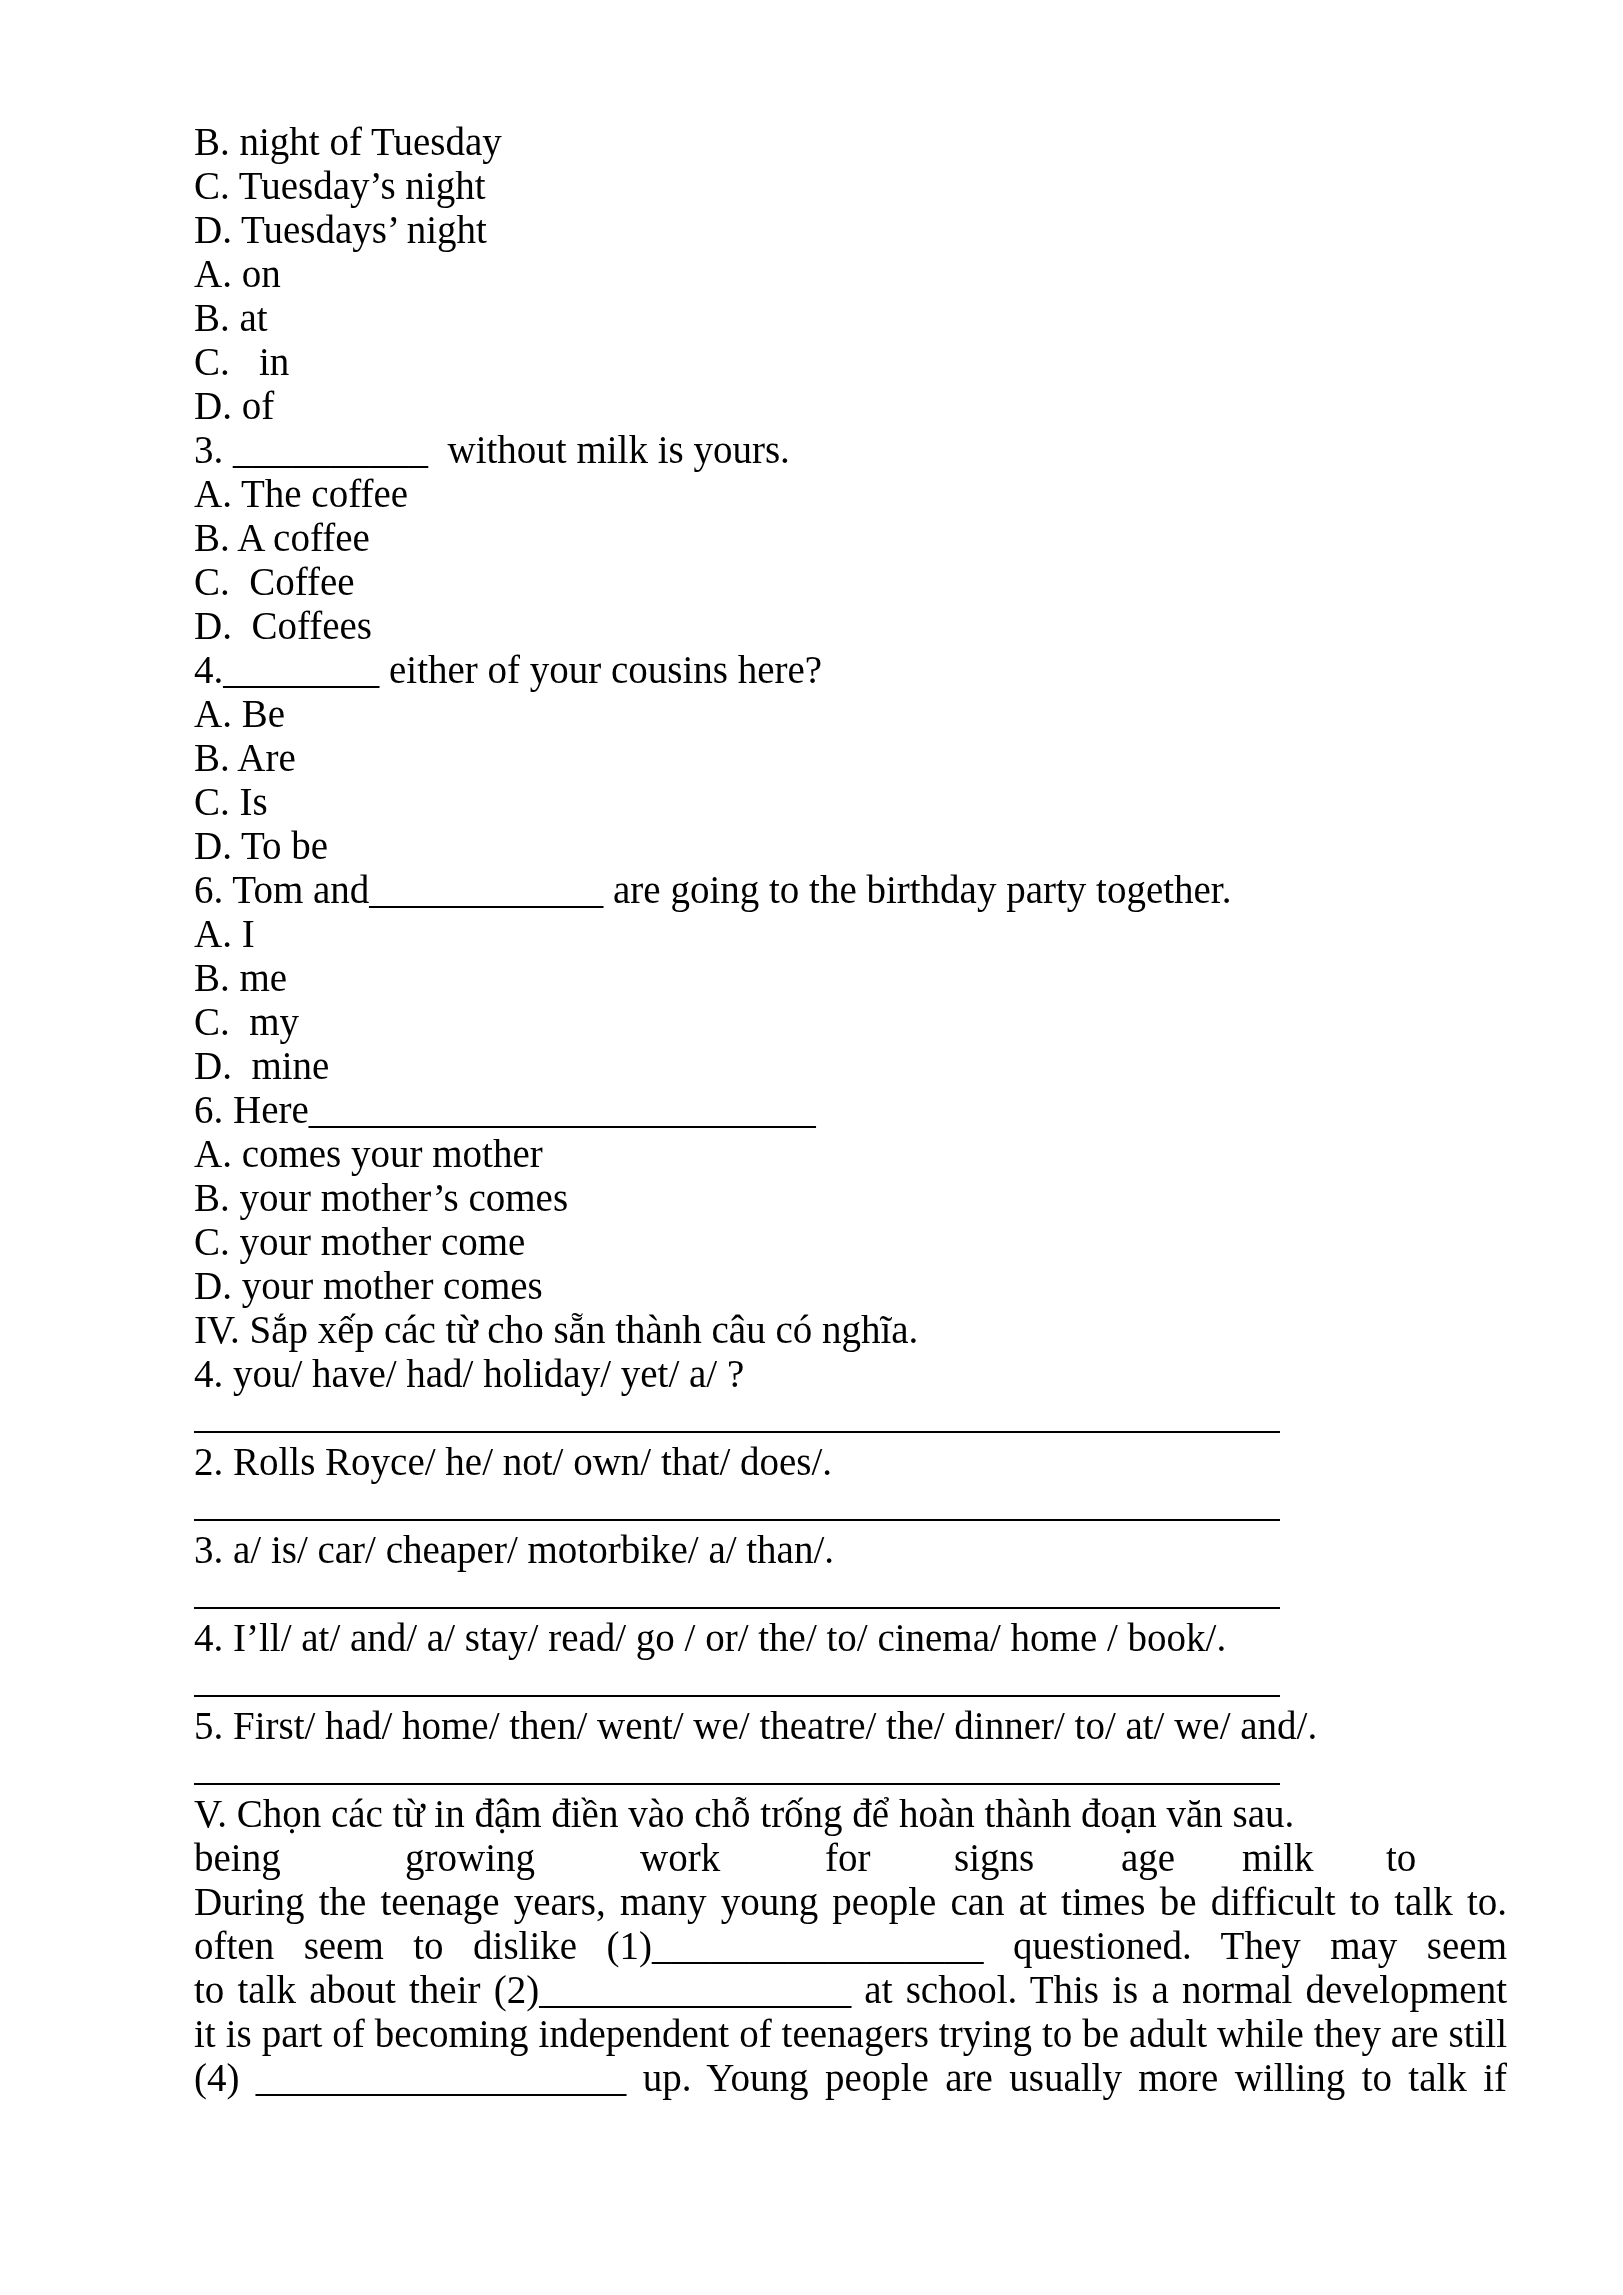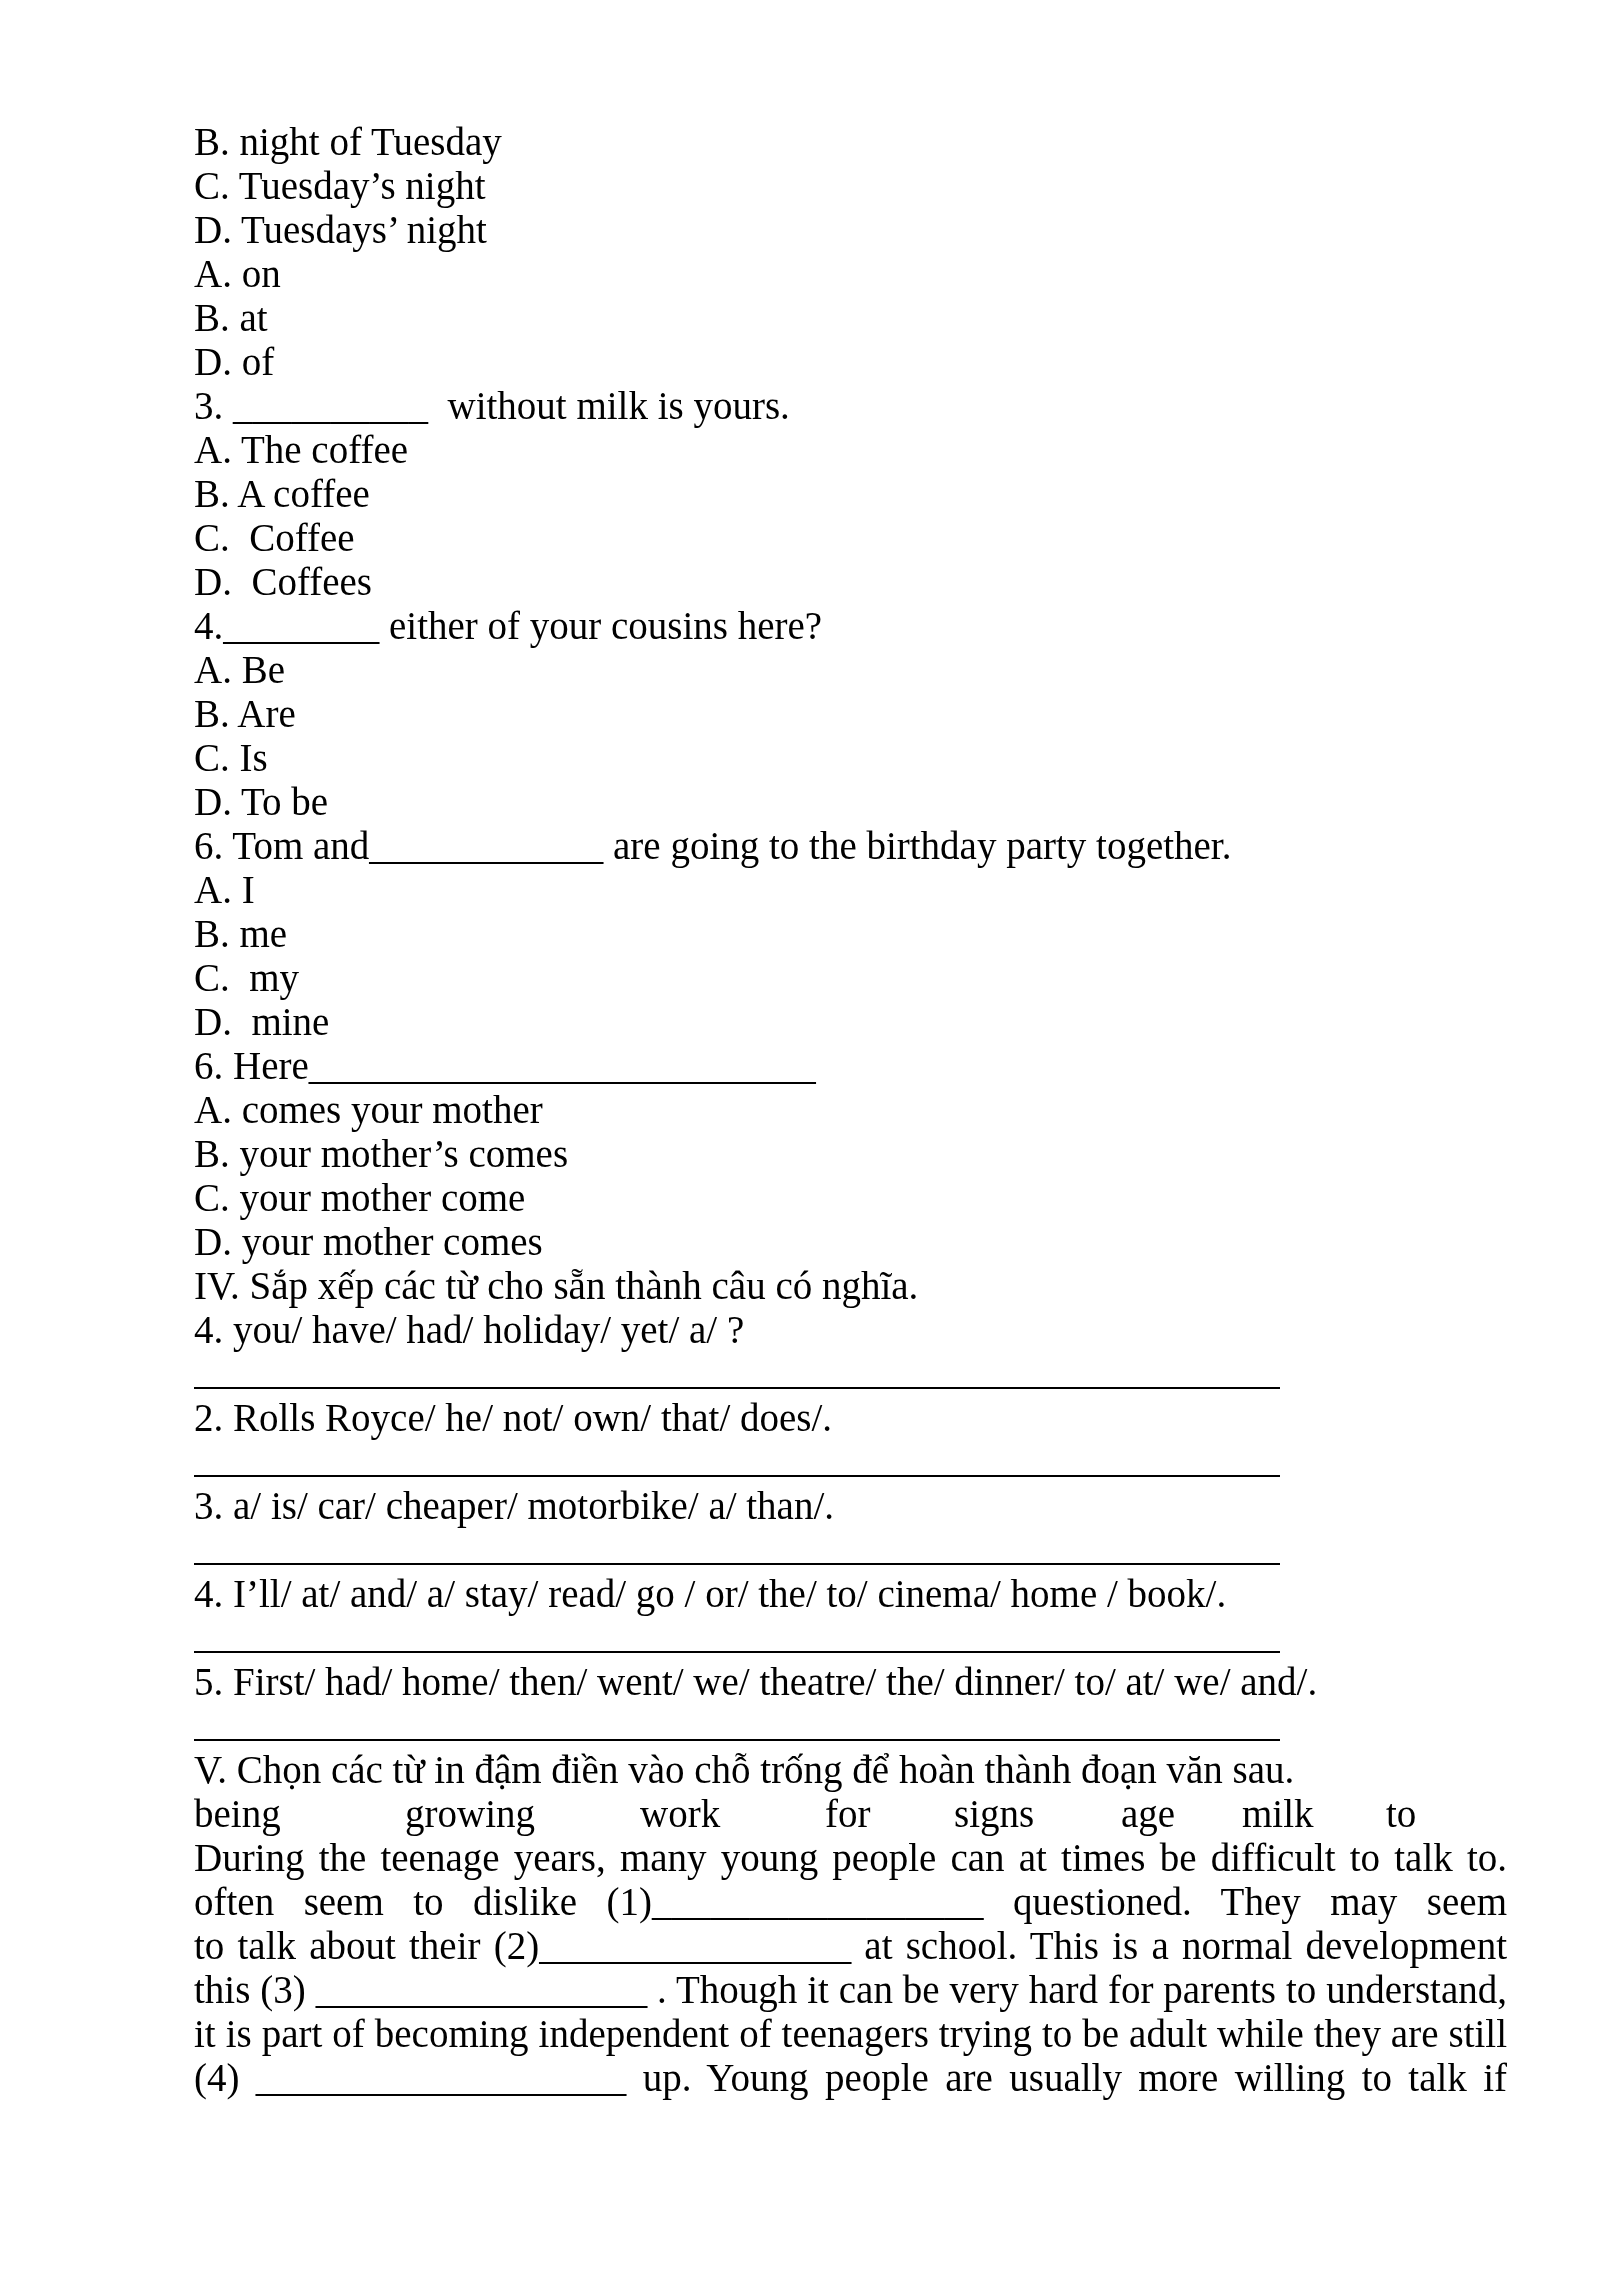--- a/index.html
+++ b/index.html
@@ -57,20 +57,21 @@
 <body>
 
 <div class="page">
 
   <div class="line">B. night of Tuesday</div>
   <div class="line">C. Tuesday’s night</div>
   <div class="line">D. Tuesdays’ night</div>
 
   <div class="line">A. on</div>
   <div class="line">B. at</div>
+  <div class="line">C.   in</div>
   <div class="line">D. of</div>
 
   <div class="line">3. __________  without milk is yours.</div>
   <div class="line">A. The coffee</div>
   <div class="line">B. A coffee</div>
   <div class="line">C.  Coffee</div>
   <div class="line">D.  Coffees</div>
 
   <div class="line">4.________ either of your cousins here?</div>
   <div class="line">A. Be</div>
@@ -126,18 +127,17 @@
     <span style="left:631px">for</span>
     <span style="left:760px">signs</span>
     <span style="left:927px">age</span>
     <span style="left:1048px">milk</span>
     <span style="left:1192px">to</span>
   </div>
 
   <div class="just">During the teenage years, many young people can at times be difficult to talk to. They</div>
   <div class="just">often seem to dislike (1)_________________ questioned. They may seem unwilling</div>
   <div class="just">to talk about their (2)________________ at school. This is a normal development at</div>
-  <div class="just">this (3) _________________ . Though it can be very hard for parents to understand,</div>
   <div class="just">it is part of becoming independent of teenagers trying to be adult while they are still</div>
   <div class="just">(4) ___________________    up. Young people are usually more willing to talk if</div>
 
 </div>
 
 
 </body></html>

